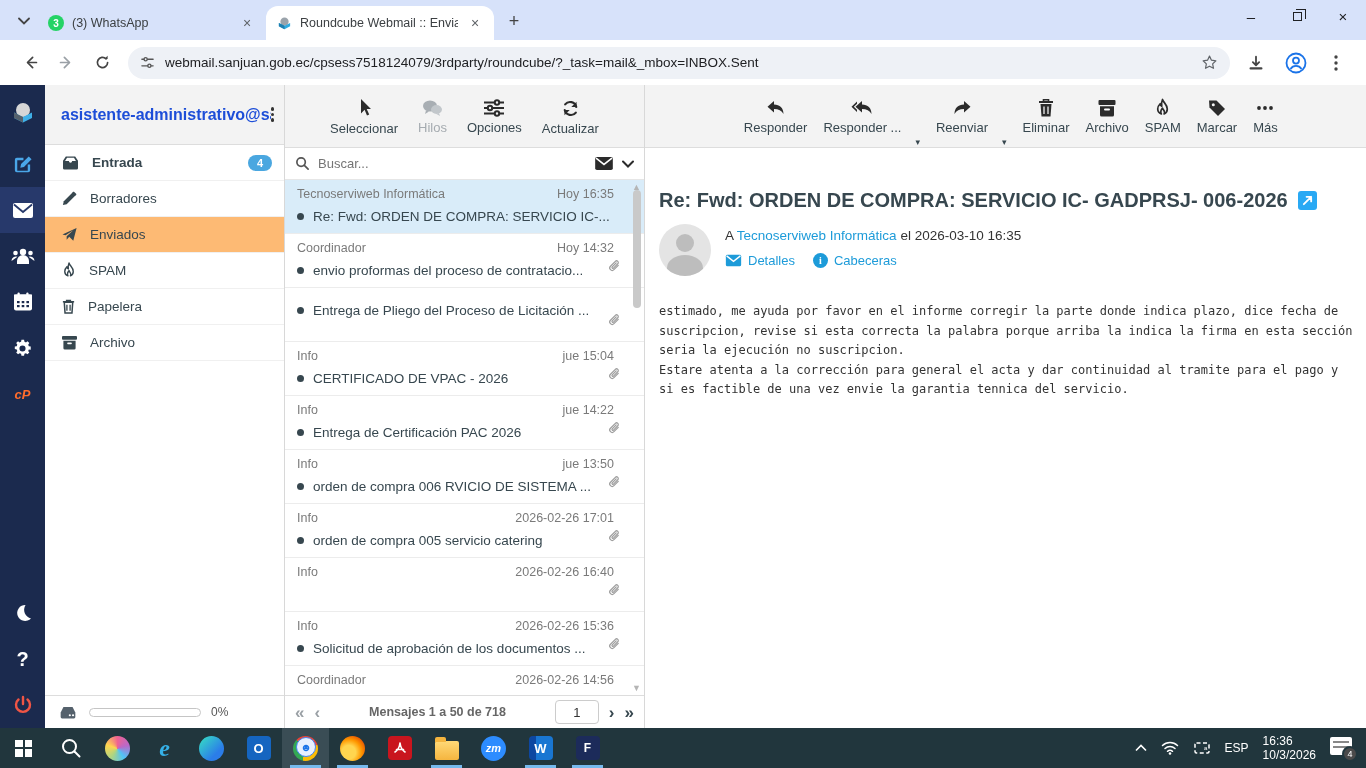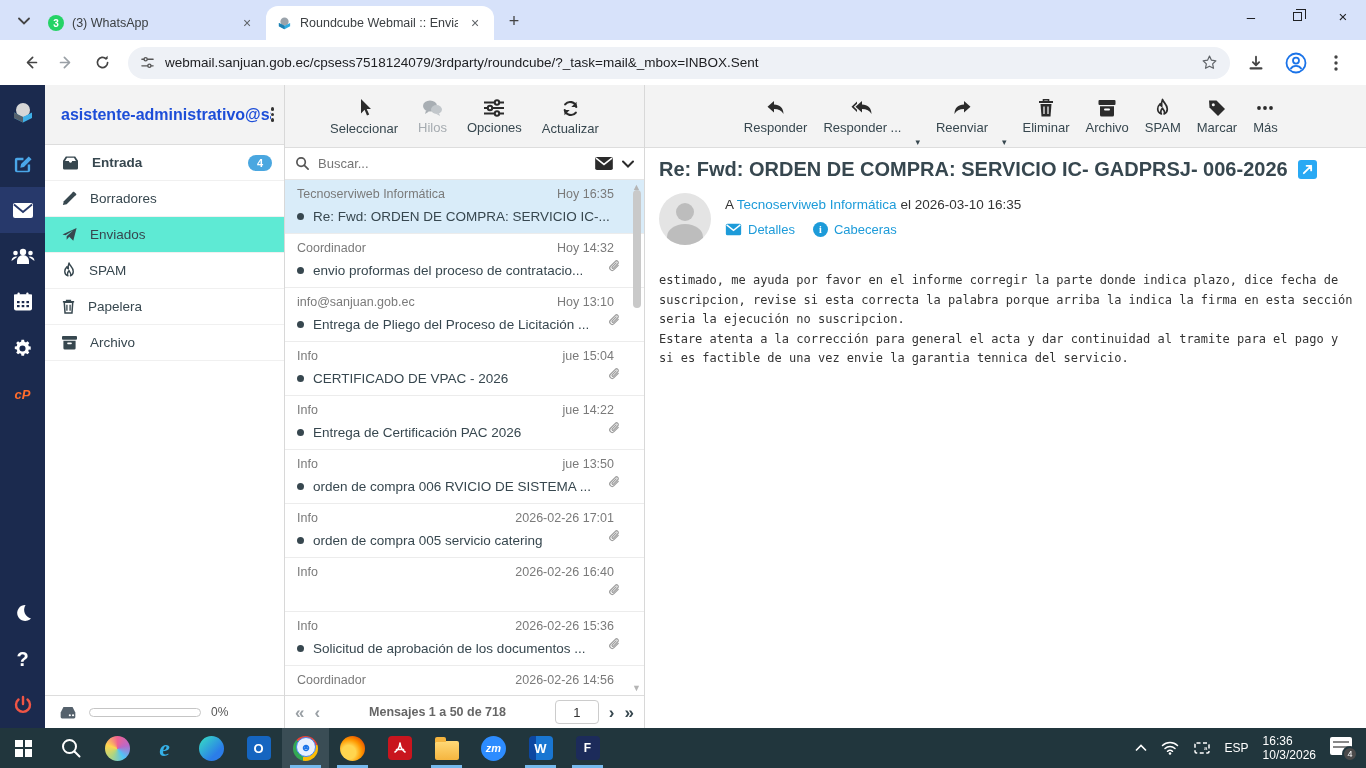--- a/index.html
+++ b/index.html
@@ -43,21 +43,21 @@
   .cp-glyph { color:#ff6c2c; font-size:13px; font-weight:bold; font-style:italic; }
 
   
   .folders { width:240px; flex:0 0 240px; border-right:1px solid #d8d8d8; display:flex; flex-direction:column; background:#fff; }
   .account-row { height:60px; background:#f3f3f3; border-bottom:1px solid #ddd; display:flex; align-items:center; padding:0 10px 0 16px; }
   .account-name { flex:1; font-size:16px; font-weight:bold; color:#1d4ed8; white-space:nowrap; overflow:hidden; }
   .vdots { color:#333; font-size:16px; letter-spacing:0; line-height:5px; display:flex; flex-direction:column; gap:2px; align-items:center; }
   .vdots i { width:3.5px; height:3.5px; background:#333; border-radius:50%; }
   .folder { height:36px; display:flex; align-items:center; gap:12px; padding:0 12px 0 16px; border-bottom:1px solid #f0f0f0; font-size:13.5px; color:#37474f; }
   .folder.bold { font-weight:bold; }
-  .folder.selected { background:#5eead4; }
+  .folder.selected { background:#fdba74; }
   .folder .flabel { flex:1; }
   .fbadge { background:#4aa7e0; color:#fff; font-size:11px; font-weight:bold; border-radius:9px; padding:2px 9px; }
   .panel-footer { height:33px; border-top:1px solid #ddd; display:flex; align-items:center; padding:0 12px; gap:10px; }
   .quota-bar { width:112px; height:9px; border:1px solid #c5c5c5; border-radius:5px; background:#fff; }
   .quota-text { font-size:12px; color:#555; }
 
   
   .listpanel { width:360px; flex:0 0 360px; border-right:1px solid #d8d8d8; display:flex; flex-direction:column; background:#fff; }
   .band { height:63px; background:#f3f3f3; border-bottom:1px solid #ddd; display:flex; align-items:center; justify-content:center; gap:20px; flex:0 0 63px; }
   .tbtn { display:flex; flex-direction:column; align-items:center; gap:3px; font-size:13px; color:#37474f; }
@@ -79,21 +79,21 @@
   .list-footer { height:33px; border-top:1px solid #ddd; display:flex; align-items:center; padding:0 10px; gap:10px; flex:0 0 33px; }
   .pg-ic { font-size:17px; font-weight:bold; color:#37474f; line-height:1; }
   .pg-ic.dim { color:#9aa0a5; }
   .pg-label { flex:1; text-align:center; font-size:12.5px; font-weight:bold; color:#666; }
   .pg-box { width:44px; height:24px; border:1px solid #ccc; border-radius:4px; background:#fff; display:flex; align-items:center; justify-content:center; font-size:13px; color:#333; }
 
   
   .mailpanel { flex:1; display:flex; flex-direction:column; background:#fff; }
   .mail-band { height:63px; background:#f3f3f3; border-bottom:1px solid #ddd; display:flex; align-items:center; justify-content:center; gap:16px; flex:0 0 63px; }
   .mail-content { flex:1; padding:10px 24px 0 14px; overflow:hidden; }
-  .subject-row { display:flex; align-items:center; gap:10px; }
+  .subject-row { display:flex; align-items:center; gap:10px;margin-top:31px; }
   .subject { font-size:20px; font-weight:bold; color:#37474f; }
   .extlink { width:19px; height:19px; border-radius:3px; background:#29a9f4; display:flex; align-items:center; justify-content:center; flex:0 0 19px; }
   .hdr { display:flex; gap:14px; margin-top:12px; }
   .avatar { width:52px; height:52px; border-radius:50%; background:#e4e4e4; position:relative; overflow:hidden; flex:0 0 52px; }
   .avatar .head { position:absolute; top:10px; left:17px; width:18px; height:18px; border-radius:50%; background:#bdbdbd; }
   .avatar .body { position:absolute; top:31px; left:8px; width:36px; height:26px; border-radius:50% 50% 0 0; background:#bdbdbd; }
   .to-line { font-size:13.5px; color:#333; margin-top:4px; }
   .to-line a { color:#1d9bd9; text-decoration:none; }
   .hdr-actions { display:flex; gap:18px; margin-top:10px; align-items:center; }
   .hdr-action { display:flex; gap:6px; align-items:center; font-size:13px; color:#1d9bd9; }
@@ -427,24 +427,20 @@
             </div>
           <div class="line2">
               <span class="dot"></span>
               <span>envio proformas del proceso de contratacio...</span>
             </div>
           <span class="clip"><svg width="15" height="15" viewBox="0 0 16 16">
                 <path d="M12 6.8 7.4 11.4a2.6 2.6 0 0 1-3.7-3.7l5.2-5.2a1.8 1.8 0 0 1 2.6 2.6L6.9 9.7a.9.9 0 0 1-1.3-1.3l4.2-4.2" fill="none" stroke="#9e9e9e" stroke-width="1.3" stroke-linecap="round"></path>
               </svg></span>
         </div>
         <div class="msg">
-          <div class="line1">
-              <span>info@sanjuan.gob.ec</span>
-              <span>Hoy 13:10</span>
-            </div>
           <div class="line2">
               <span class="dot"></span>
               <span>Entrega de Pliego del Proceso de Licitación ...</span>
             </div>
           <span class="clip"><svg width="15" height="15" viewBox="0 0 16 16">
                 <path d="M12 6.8 7.4 11.4a2.6 2.6 0 0 1-3.7-3.7l5.2-5.2a1.8 1.8 0 0 1 2.6 2.6L6.9 9.7a.9.9 0 0 1-1.3-1.3l4.2-4.2" fill="none" stroke="#9e9e9e" stroke-width="1.3" stroke-linecap="round"></path>
               </svg></span>
         </div>
         <div class="msg">
           <div class="line1">

